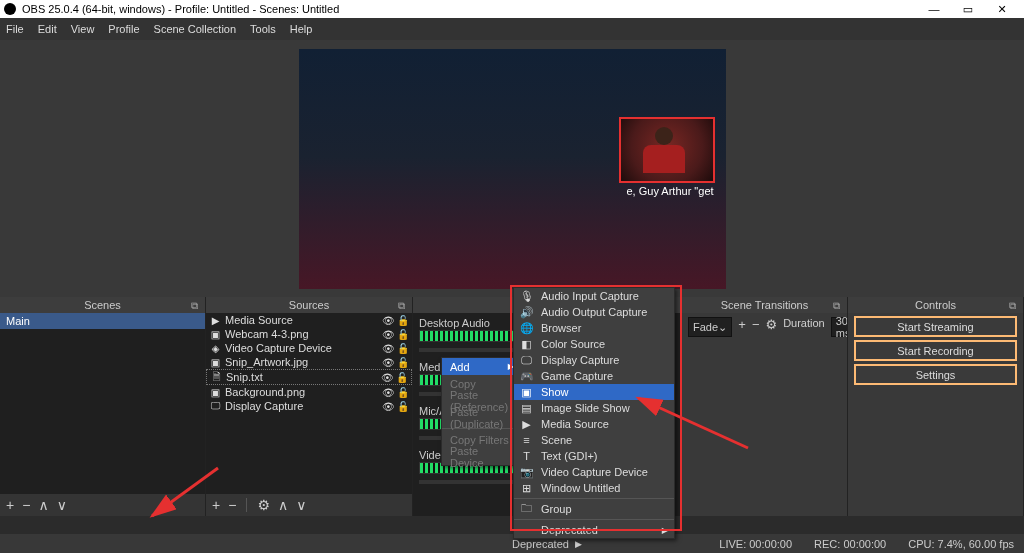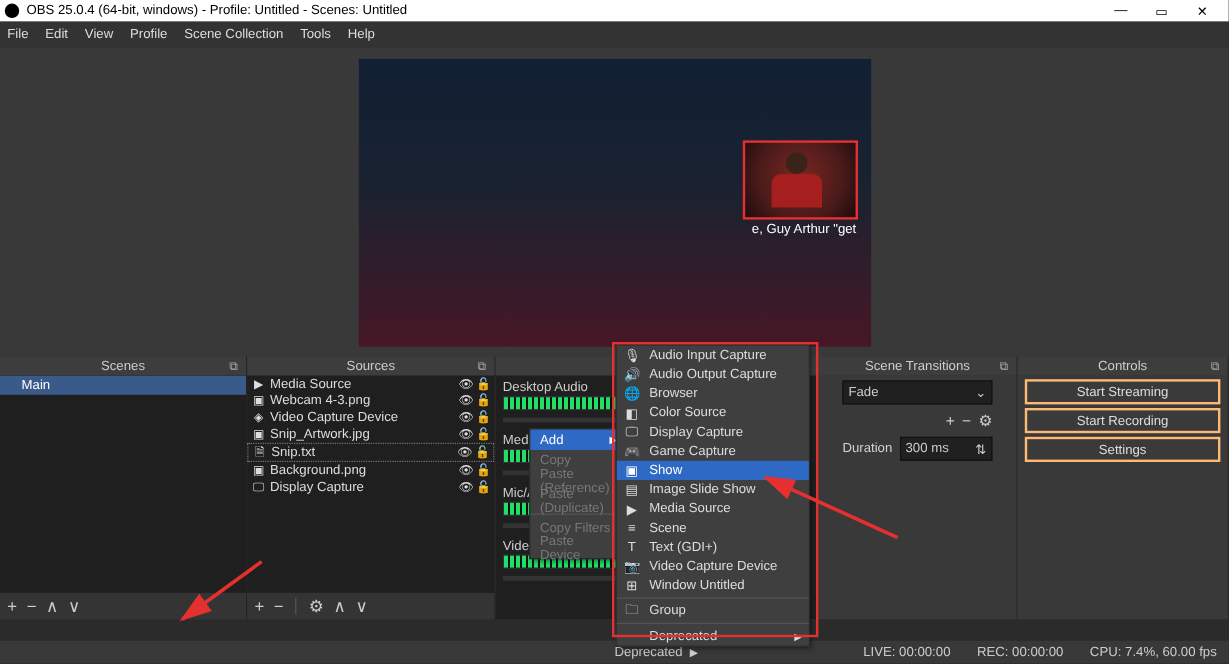--- a/index.html
+++ b/index.html
@@ -18,42 +18,42 @@
   .dock{display:flex;height:219px;background:#393939}
   .panel{display:flex;flex-direction:column;border-right:1px solid #222}
   .panel-h{height:16px;background:#3d3d3d;color:#ccc;display:flex;align-items:center;justify-content:center;position:relative;font-size:11px}
   .panel-h .pop{position:absolute;right:4px;width:10px;height:10px;color:#aaa;font-size:10px}
   .panel-body{flex:1;background:#1f1f1f;overflow:hidden;position:relative}
   .scenes{width:205px}
   .sources{width:206px}
   .mixer{width:268px}
   .trans{width:165px}
   .controls{flex:1}
-  .scene-item{background:#3a5a8a;color:#fff;padding:2px 18px}
+  .scene-item{background:#3a5a8a;color:#fff;padding:2px 6px}
   .src-row{display:flex;align-items:center;height:14px;padding:0 4px;gap:4px;color:#ddd}
   .src-row.snip{border:1px dotted #777}
   .src-icon{width:11px;height:11px;display:inline-flex;align-items:center;justify-content:center;font-size:10px}
   .src-label{flex:1;white-space:nowrap;overflow:hidden;font-size:11px}
   .eye{width:11px;text-align:center;font-size:10px}
   .lock{width:11px;text-align:center;font-size:10px}
   .toolbar{height:22px;background:#343434;display:flex;align-items:center;gap:8px;padding:0 6px;color:#ccc;font-size:14px}
   .toolbar .sep{width:1px;height:14px;background:#555;margin:0 2px}
   .mixer-row{padding:4px 6px 0 6px}
   .mixer-label{display:flex;justify-content:space-between;font-size:11px;color:#ccc;margin-bottom:1px}
   .meter{height:10px;background:#111;border:1px solid #333;position:relative;margin-bottom:1px}
   .meter::before{content:"";position:absolute;inset:0;background:repeating-linear-gradient(90deg,#2d6 0,#2d6 3px,#111 3px,#111 5px)}
   .mixer-ctrl{display:flex;align-items:center;gap:4px}
   .mixer-ctrl .slider{flex:1;height:4px;background:#333;position:relative}
   .mixer-ctrl .slider::after{content:"";position:absolute;right:2px;top:-3px;width:8px;height:10px;background:#ddd;border-radius:2px}
   .mixer-ctrl .spk{font-size:11px}
   .mixer-ctrl .gear{font-size:12px}
-  .trans-body{padding:4px 20px;display:flex;flex-direction:column;gap:6px}
+  .trans-body{padding:4px 6px;display:flex;flex-direction:row;gap:6px}
   .select{height:18px;background:#202020;border:1px solid #111;display:flex;align-items:center;padding:0 4px;justify-content:space-between;color:#ccc;font-size:11px}
   .trans-btns{display:flex;justify-content:flex-end;gap:6px;font-size:13px;color:#ccc}
-  .dur-row{display:flex;align-items:center;gap:6px}
+  .dur-row{display:flex;gap:6px}
   .dur-row .spin{flex:1}
   .controls-body{display:flex;flex-direction:column;gap:3px;padding:3px 6px}
   .btn{height:17px;background:#3a3a3a;border:2px solid #fdba74;display:flex;align-items:center;justify-content:center;color:#ddd;font-size:11px}
   .ctx{position:absolute;top:357px;left:441px;width:80px;background:#3f3f3f;border:1px solid #2b2b2b;box-shadow:2px 2px 4px rgba(0,0,0,.5);z-index:50}
   .ctx-item{height:17px;display:flex;align-items:center;padding:0 8px;color:#ddd;font-size:11px;justify-content:space-between}
   .ctx-item.disabled{color:#777}
   .ctx-item.hi{background:#2f69c6;color:#fff}
   .ctx-sep{height:1px;background:#555;margin:2px 0}
   .submenu{position:absolute;top:287px;left:513px;width:160px;background:#3f3f3f;border:1px solid #2b2b2b;box-shadow:2px 2px 4px rgba(0,0,0,.5);z-index:60}
   .sm-item{height:16px;display:flex;align-items:center;gap:8px;padding:0 6px;color:#ddd;font-size:11px}

